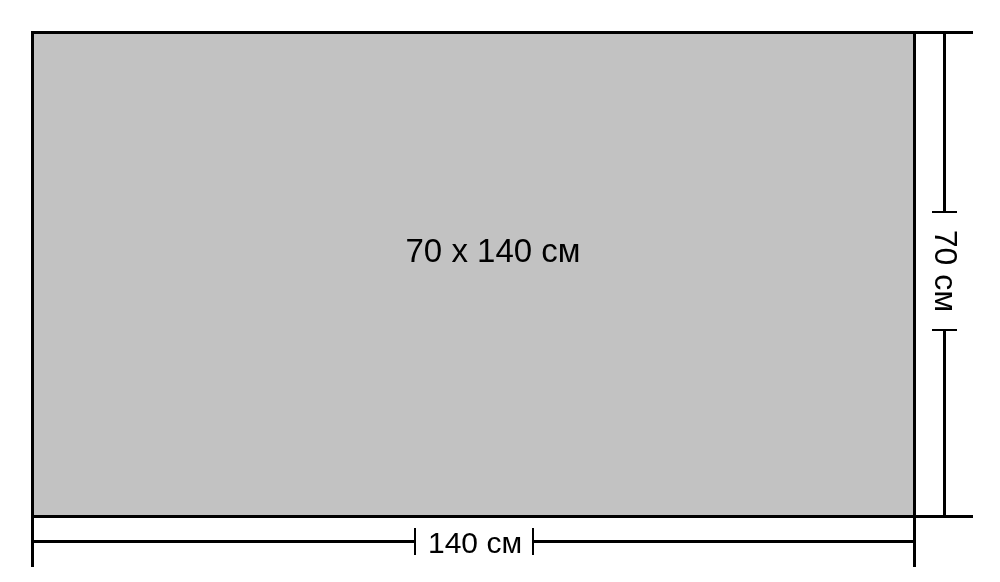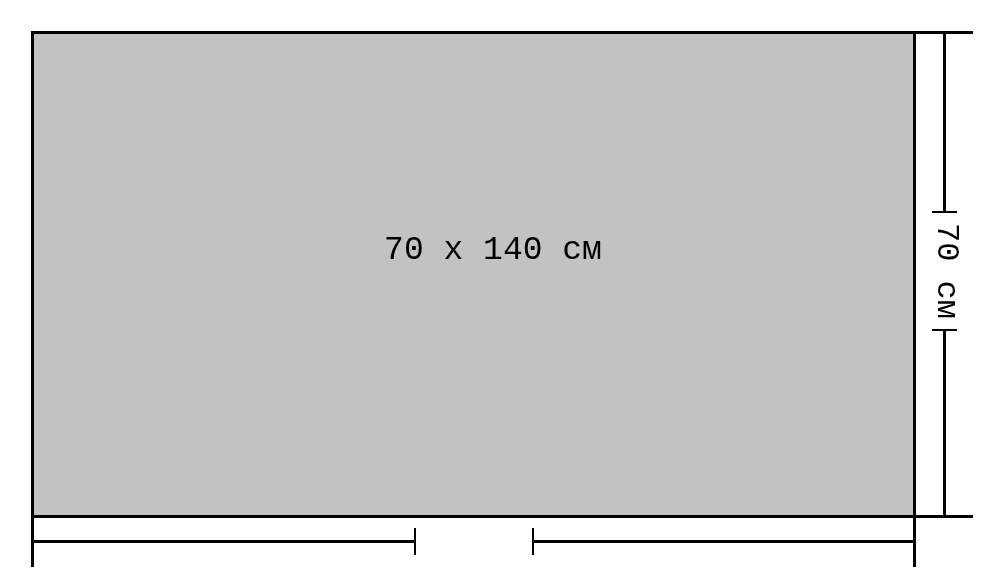--- a/index.html
+++ b/index.html
@@ -5,21 +5,21 @@
   html, body {
     margin: 0;
     padding: 0;
     background: var(--background, #ffffff);
   }
   .canvas {
     position: relative;
     width: 1000px;
     height: 582px;
     background: var(--background, #ffffff);
-    font-family: Liberation Mono, monospace;
+    font-family: Liberation Sans, sans-serif;
     color: var(--line, #000000);
     overflow: hidden;
   }
   .rect {
     position: absolute;
     left: 31px;
     top: 31px;
     width: 885px;
     height: 487px;
     box-sizing: border-box;
@@ -88,14 +88,15 @@
   <div class="line vtick-upper"></div>
   <div class="line vtick-lower"></div>
   <div class="height-label">70 см</div>
 
   <div class="line bext-left"></div>
   <div class="line bext-right"></div>
   <div class="line hdim-left"></div>
   <div class="line hdim-right"></div>
   <div class="line htick-left"></div>
   <div class="line htick-right"></div>
+  <div class="width-label">140 см</div>
 
 </div>
 
 </body></html>

